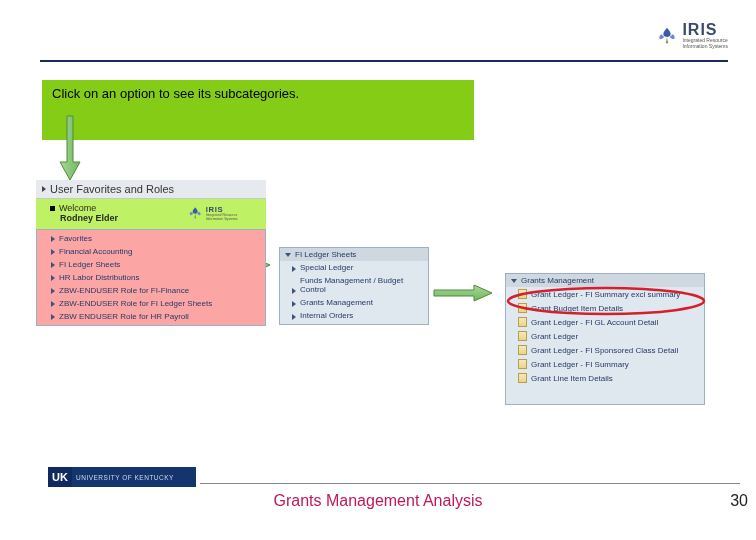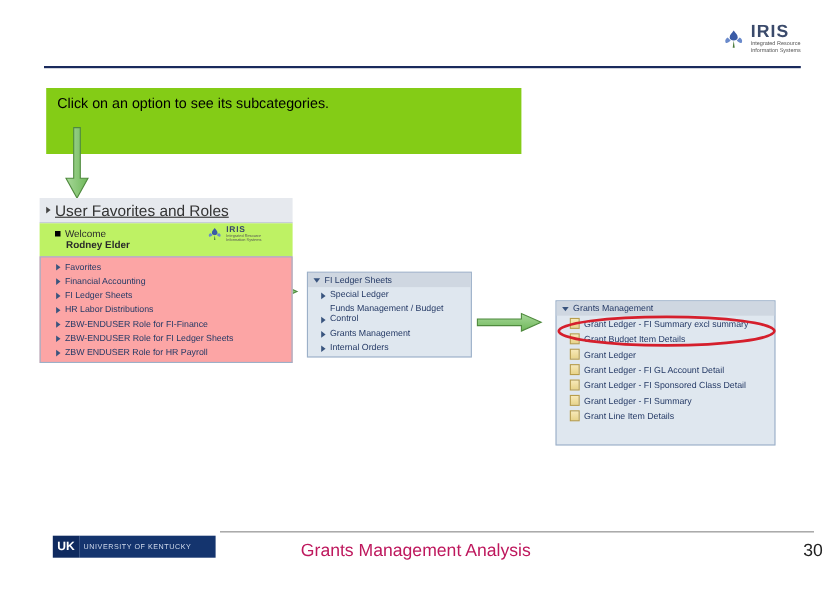--- a/index.html
+++ b/index.html
@@ -93,26 +93,25 @@
     left: 36px;
     width: 230px;
     height: 155px;
     background: #fff;
     border: none;
   }
   .tab-bar {
     background: #e6e9ee;
     border-bottom: 1px solid #c0c8d2;
     padding: 3px 6px;
-    font-size: 14px;
+    font-size: 11px;
     color: #333;
     display: flex;
     align-items: center;
     gap: 4px;
-    text-decoration: underline;
   }
   .tab-bar .dot {
     width: 0; height: 0;
     border-left: 4px solid #444;
     border-top: 3px solid transparent;
     border-bottom: 3px solid transparent;
     display: inline-block;
   }
   .welcome {
     padding: 4px 6px 6px 14px;
@@ -222,21 +221,21 @@
     top: 286px;
     left: 506px;
     width: 200px;
     height: 30px;
     pointer-events: none;
   }
   
   .uk-badge {
     position: absolute;
     left: 48px;
-    bottom: 33px;
+    bottom: 53px;
     width: 148px;
     height: 20px;
     display: flex;
     align-items: center;
   }
   .uk-sq {
     width: 24px;
     height: 20px;
     background: #0f2a5f;
     color: #fff;
@@ -427,25 +426,25 @@
   <div class="item">
       <span class="doc-icon"></span>
       <span>Grant Ledger - FI Summary excl summary</span>
     </div>
   <div class="item">
       <span class="doc-icon"></span>
       <span>Grant Budget Item Details</span>
     </div>
   <div class="item">
       <span class="doc-icon"></span>
+      <span>Grant Ledger - FI GL Account Detail</span>
+    </div>
+  <div class="item">
+      <span class="doc-icon"></span>
       <span>Grant Ledger</span>
-    </div>
-  <div class="item">
-      <span class="doc-icon"></span>
-      <span>Grant Ledger - FI GL Account Detail</span>
     </div>
   <div class="item">
       <span class="doc-icon"></span>
       <span>Grant Ledger - FI Sponsored Class Detail</span>
     </div>
   <div class="item">
       <span class="doc-icon"></span>
       <span>Grant Ledger - FI Summary</span>
     </div>
   <div class="item">

